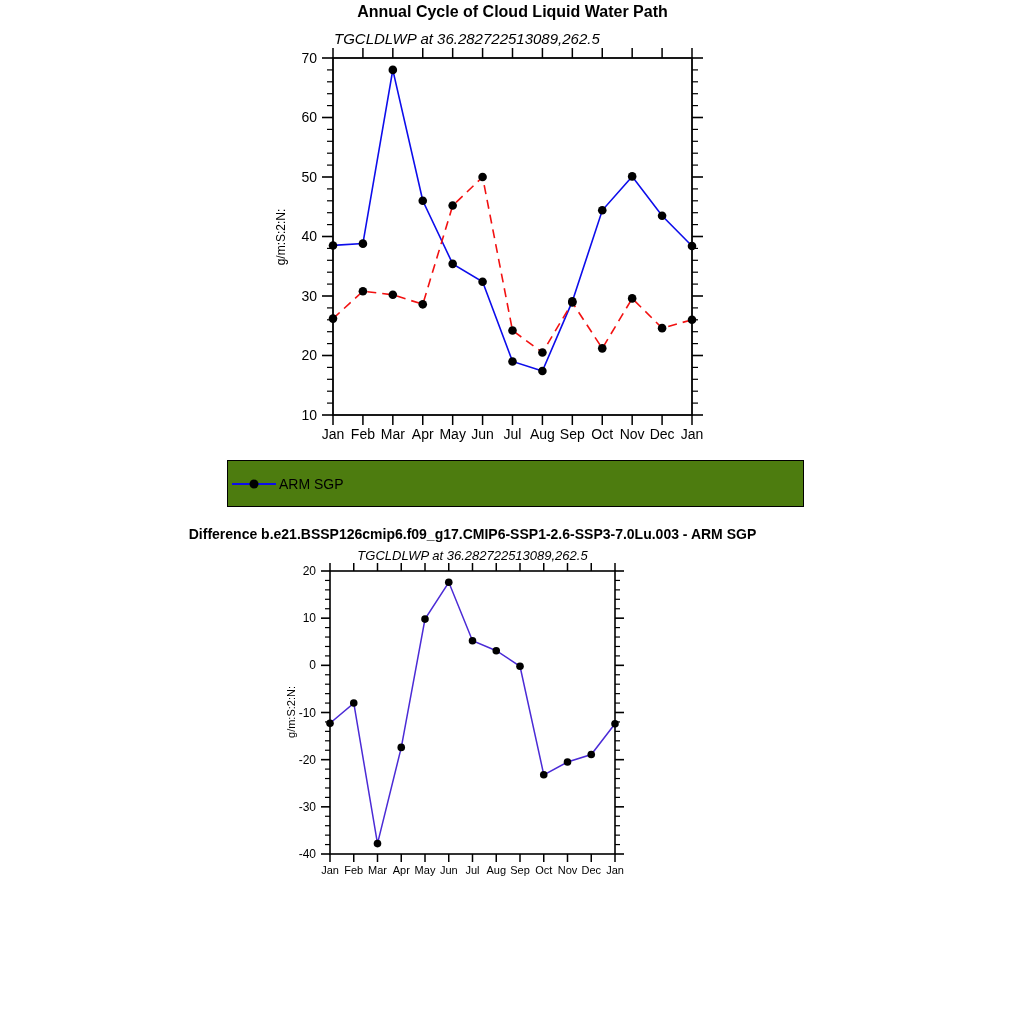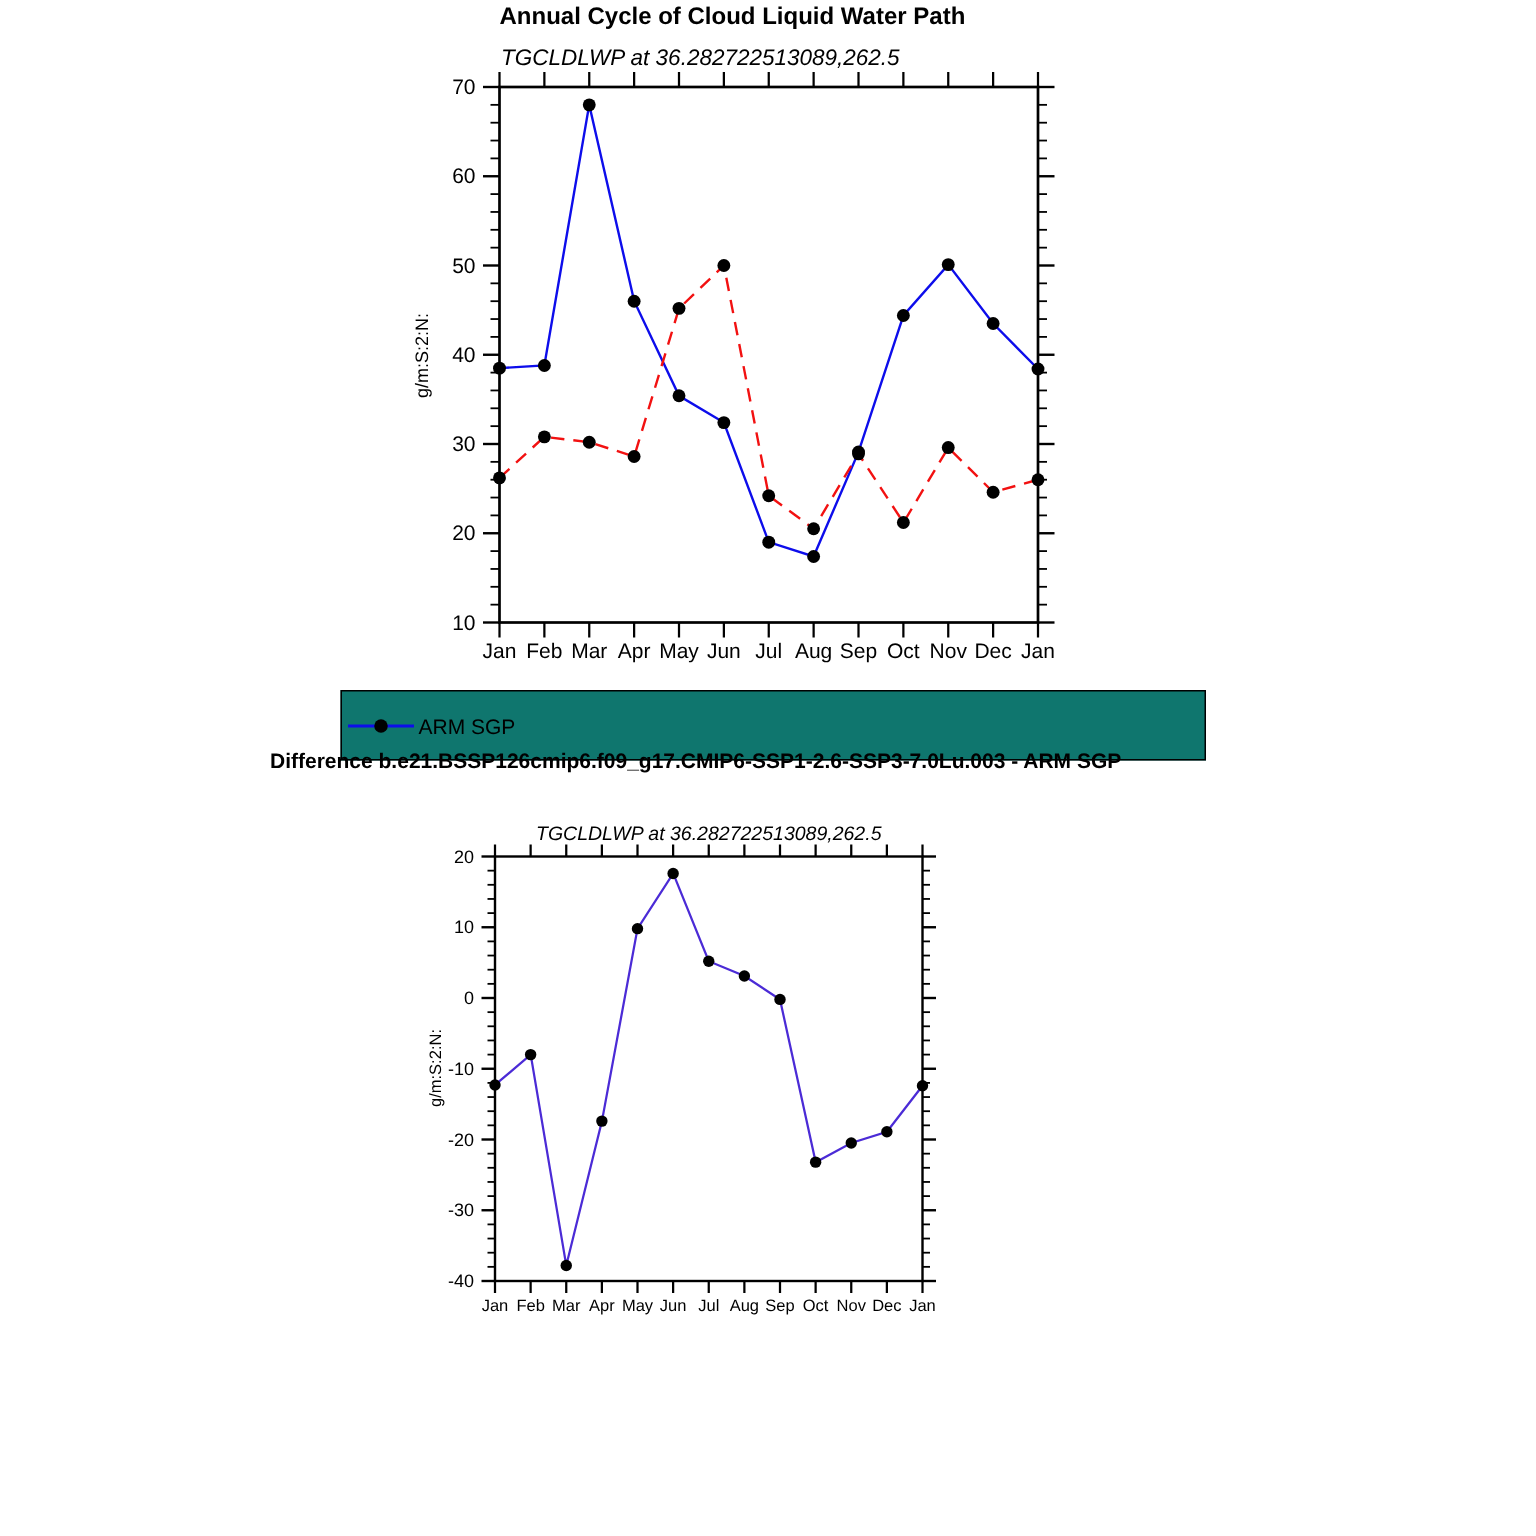--- a/index.html
+++ b/index.html
@@ -1,26 +1,26 @@
 <!DOCTYPE html>
 <html><head>
 <meta charset="utf-8">
 <style>
   html, body { margin: 0; padding: 0; background: #ffffff; }
   body { width: 1024px; height: 1024px; position: relative; overflow: hidden;
          font-family: "Liberation Sans", sans-serif; color: #000; }
   .abs { position: absolute; }
   #chart-svg { position: absolute; left: 0; top: 0; }
-  .title { font-weight: bold; text-align: left; }
+  .title { font-weight: bold; text-align: center; }
   .subtitle { font-weight: normal; font-style: italic; }
   .ylabel { transform: translate(-50%, -50%) rotate(-90deg); transform-origin: center;
             white-space: nowrap; font-size: 12px; }
   #legend-box { border: 1.6px solid #000; box-sizing: border-box;
                 display: flex; flex-direction: column; justify-content: center;
-                padding: 2px 4px; background: #0f766e; }
+                padding: 2px 4px; background: #4d7c0f; }
   .legend-row { display: flex; align-items: center; height: 21px; }
   .legend-sample { width: 44px; height: 0; position: relative; margin-right: 3px; flex: 0 0 44px; }
   .legend-line { position: absolute; left: 0; right: 0; top: -1px; border-top-width: 2px; }
   .legend-dot { position: absolute; left: 50%; top: 0; width: 9px; height: 9px;
                 background: #000; border-radius: 50%; transform: translate(-50%, -50%); }
   .legend-label { font-size: 14px; white-space: nowrap; }
 </style>
 </head>
 <body>
 
@@ -294,15 +294,15 @@
 <div id="legend-box" class="abs" style="left:227px; top:460px; width:577px; height:47px;">
   <div class="legend-row">
     <span class="legend-sample">
       <span class="legend-line" id="legend-line-0" style="border-top-style: solid; border-top-color: rgb(13, 13, 235);"></span>
       <span class="legend-dot"></span>
     </span>
     <span class="legend-label">ARM SGP</span>
   </div>
 </div>
 
-<div class="abs title" style="left:180px; top:499px; width:585px; font-size:14px;">Difference b.e21.BSSP126cmip6.f09_g17.CMIP6-SSP1-2.6-SSP3-7.0Lu.003 - ARM SGP</div>
+<div class="abs title" style="left:180px; top:526px; width:585px; font-size:14px;">Difference b.e21.BSSP126cmip6.f09_g17.CMIP6-SSP1-2.6-SSP3-7.0Lu.003 - ARM SGP</div>
 <div class="abs subtitle" style="left:330px; top:548px; width:285px; text-align:center; font-size:13px;">TGCLDLWP at 36.282722513089,262.5</div>
 <div class="abs ylabel" style="left:291px; top:712px; font-size:11px;">g/m:S:2:N:</div>
 
 </body></html>

